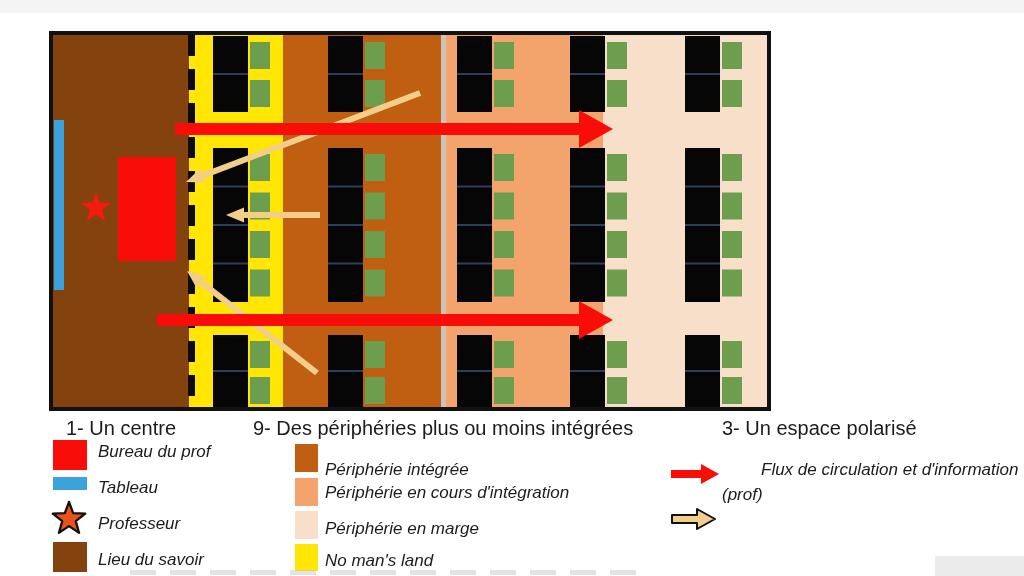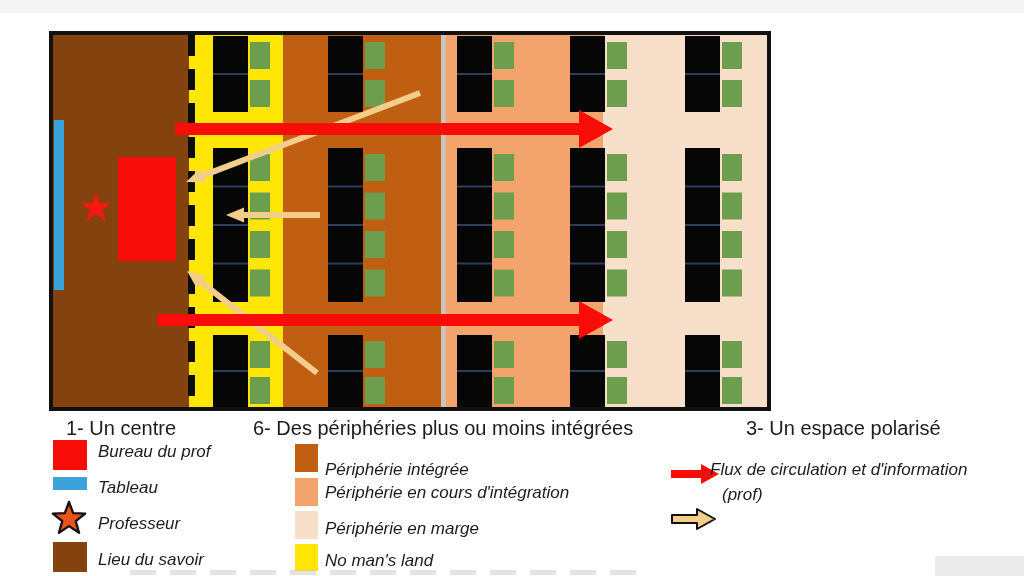--- a/index.html
+++ b/index.html
@@ -148,43 +148,43 @@
   <span class="icon" style="left:50px;top:500px;">
     <svg width="38" height="38" viewBox="0 0 38 40">
       <polygon points="19,2 23.4,13.9 36.1,14.4 26.1,22.3 29.6,34.6 19,27.5 8.4,34.6 11.9,22.3 1.9,14.4 14.6,13.9" fill="#E8531C" stroke="#111" stroke-width="2.4" stroke-linejoin="round"></polygon>
     </svg>
   </span>
   <div class="legend-label" style="left:98px;top:514px;">Professeur</div>
 
   <div class="swatch" style="left: 53px; top: 542px; width: 34px; height: 30px; background: rgb(131, 66, 14);"></div>
   <div class="legend-label" style="left:98px;top:550px;">Lieu du savoir</div>
 
-  <div class="legend-title" style="left:253px;top:417px;">6- Des périphéries plus ou moins intégrées</div>
+  <div class="legend-title" style="left:253px;top:417px;">9- Des périphéries plus ou moins intégrées</div>
 
   <div class="swatch" style="left: 295px; top: 444px; width: 23px; height: 28px; background: rgb(192, 95, 18);"></div>
   <div class="legend-label" style="left:325px;top:424px;margin-top:36px;">Périphérie intégrée</div>
 
   <div class="swatch" style="left: 295px; top: 478px; width: 23px; height: 28px; background: rgb(243, 164, 108);"></div>
   <div class="legend-label" style="left:325px;top:483px;text-align:center;">Périphérie en cours d'intégration</div>
 
   <div class="swatch" style="left: 295px; top: 511px; width: 23px; height: 28px; background: rgb(248, 223, 202);"></div>
   <div class="legend-label" style="left:325px;top:519px;">Périphérie en marge</div>
 
   <div class="swatch" style="left: 295px; top: 544px; width: 23px; height: 27px; background: rgb(255, 230, 4);"></div>
   <div class="legend-label" style="left:325px;top:551px;">No man's land</div>
 
-  <div class="legend-title" style="left:722px;top:417px;margin-left:24px;">3- Un espace polarisé</div>
+  <div class="legend-title" style="left:722px;top:417px;">3- Un espace polarisé</div>
 
   <span class="icon" style="left:671px;top:464px;">
     <svg width="48" height="20" viewBox="0 0 48 20">
       <rect x="0" y="6" width="30" height="8" fill="#F90D09"></rect>
       <polygon points="30,0 48,10 30,20" fill="#F90D09"></polygon>
     </svg>
   </span>
-  <div class="legend-label" style="left:710px;top:460px;">Flux de circulation et d'information</div>
+  <div class="legend-label" style="left:761px;top:460px;">Flux de circulation et d'information</div>
   <div class="legend-label" style="left:722px;top:485px;">(prof)</div>
 
   <span class="icon" style="left:670px;top:506px;">
     <svg width="48" height="26" viewBox="0 0 48 26">
       <polygon points="2,9 27,9 27,3 45,13 27,23 27,17 2,17" fill="#F3CE8A" stroke="#111" stroke-width="2" stroke-linejoin="round"></polygon>
     </svg>
   </span>
 
   <div class="crop-hint"></div>
   <div class="br-gray"></div>

